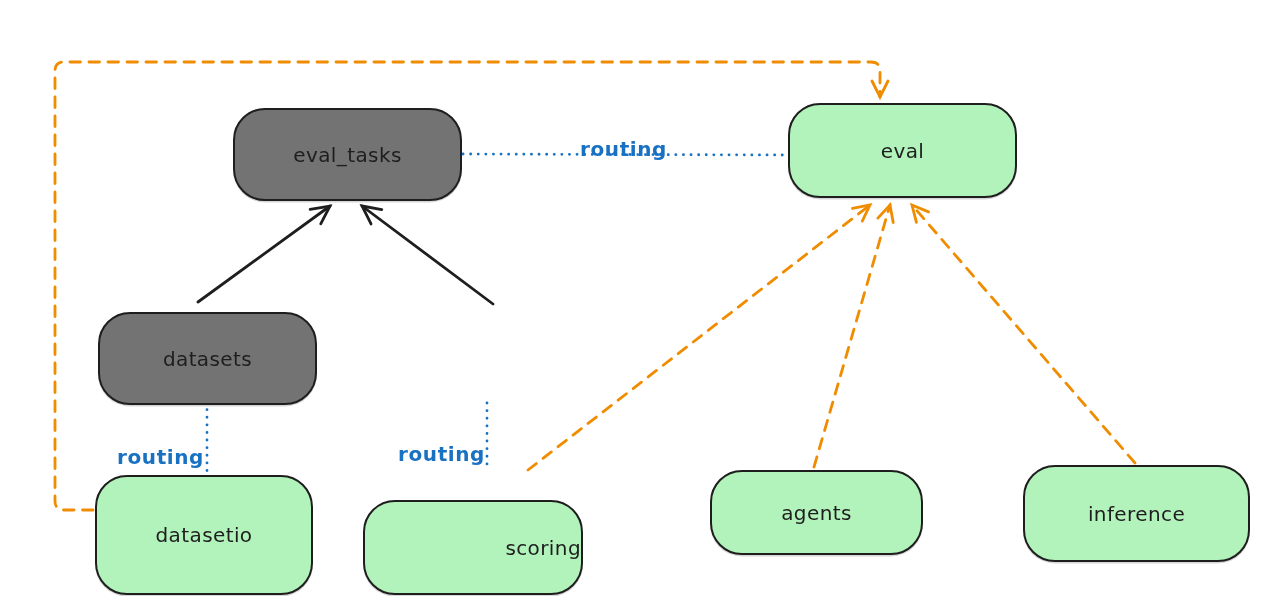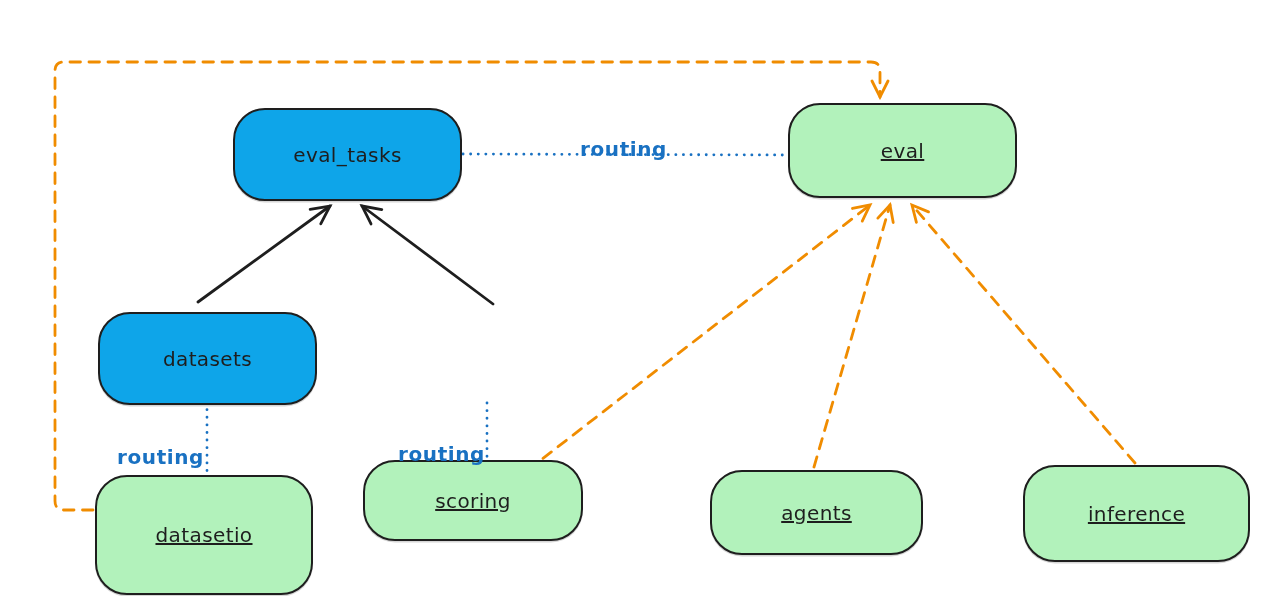--- a/index.html
+++ b/index.html
@@ -47,29 +47,29 @@
     border: 2.6px solid #1e1e1e;
     border-radius: 32px;
     display: flex;
     align-items: center;
     justify-content: center;
     font-size: 20px;
     letter-spacing: 0.4px;
     color: #1e1e1e;
     box-shadow: 0 1.5px 0 rgba(30,30,30,0.18);
   }
-  .node.blue  { background: #0ea5e9; }
-  .node.green { background: #b2f2bb; text-decoration: underline; }
+  .node.blue  { background: #737373; }
+  .node.green { background: #b2f2bb; }
 
   #n-eval-tasks        { left: 233px; top: 108px; width: 229px; height: 93px; }
   #n-eval              { left: 788px; top: 103px; width: 229px; height: 95px; }
   #n-datasets          { left:  98px; top: 312px; width: 219px; height: 93px; }
   #n-scoring-functions { left: 378px; top: 307px; width: 230px; height: 91px; }
   #n-datasetio         { left:  95px; top: 475px; width: 218px; height: 120px; }
-  #n-scoring           { left: 363px; top: 460px; width: 220px; height: 81px; }
+  #n-scoring           { left: 363px; top: 500px; width: 220px; height: 95px; justify-content: flex-end; }
   #n-agents            { left: 710px; top: 470px; width: 213px; height: 85px; }
   #n-inference         { left: 1023px; top: 465px; width: 227px; height: 97px; }
 
   .routing-label {
     position: absolute;
     color: #1971c2;
     font-size: 20px;
     font-weight: 600;
     letter-spacing: 0.6px;
     margin-top: 19px;

